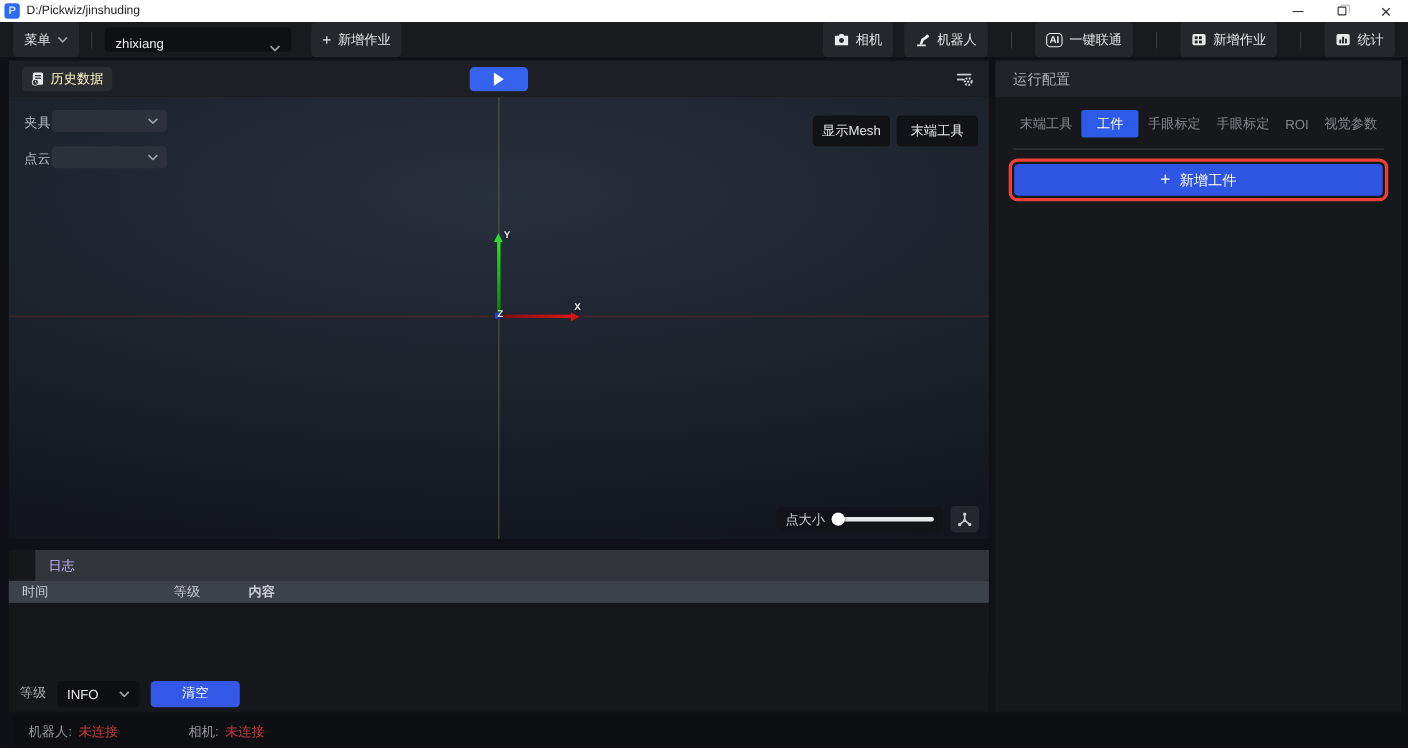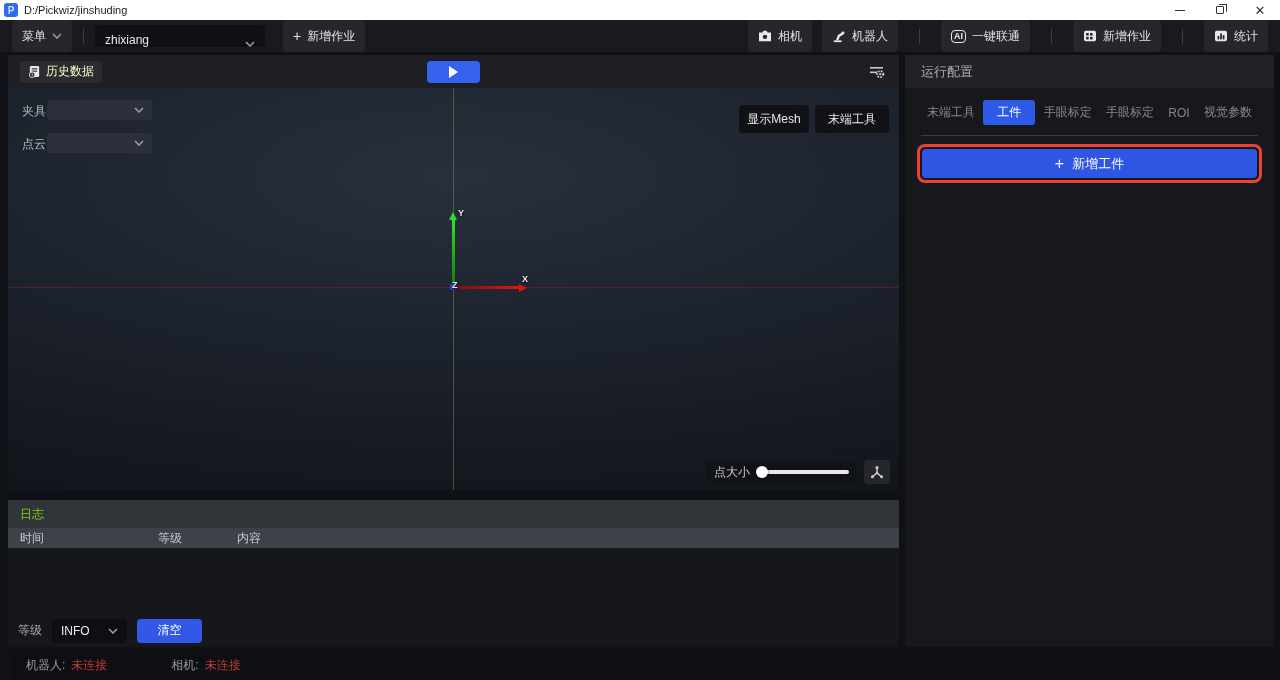--- a/index.html
+++ b/index.html
@@ -70,30 +70,30 @@
     background:rgba(18,19,23,0.9); border-radius:4px; display:flex; align-items:center; padding:0 8px; gap:8px; }
   .ps-label { color:#c9cbd0; font-size:12px; white-space:nowrap; }
   .ps-track { position:relative; flex:1; height:4px; background:#e9eaec; border-radius:2px; }
   .ps-handle { position:absolute; left:-2px; top:-4px; width:12px; height:12px; background:#ffffff;
     border-radius:50%; box-shadow:0 0 3px rgba(0,0,0,0.6); }
   .axisview-btn { position:absolute; left:856px; top:372px; width:26px; height:24px; background:#26272c;
     border-radius:4px; display:flex; align-items:center; justify-content:center; }
 
   
   .logpanel { position:absolute; left:8px; top:500px; width:891px; height:147px; background:#16171b; }
-  .log-title { height:28px; background:#313439; color:#84cc16; font-size:12px; display:flex;
-    align-items:center; padding-left:12px; }
+  .log-title { height:28px; background:#313439; color:#c4b5fd; font-size:12px; display:flex;
+    align-items:center; padding-left:12px;margin-left:24px; }
   .log-cols { position:relative; height:20px; background:#3d4148; color:#c9ccd1; font-size:12px; }
   .log-col { position:absolute; top:2px; }
   .log-body { height:66px; background:#16171b; }
   .log-footer { position:relative; height:33px; display:flex; align-items:center; padding:0 10px; gap:10px; }
   .lvl-label { color:#a9acb1; font-size:12px; }
   .lvl-select { width:75px; height:24px; background:#0e0f13; border-radius:4px; color:#eceded; font-size:12px;
     display:flex; align-items:center; justify-content:space-between; padding:0 9px; }
-  .clear-btn { width:65px; height:24px; background:#3358e8; border-radius:4px; color:#ffffff; font-size:12px;
+  .clear-btn { width:81px; height:24px; background:#3358e8; border-radius:4px; color:#ffffff; font-size:12px;
     display:flex; align-items:center; justify-content:center; }
   .search-box { position:absolute; left:590px; top:4px; width:282px; height:26px; background:#0e0f13;
     border-radius:4px; display:flex; align-items:center; padding:0 9px; gap:8px; }
   .search-input { flex:1; background:transparent; border:none; outline:none; color:#c7c9cd; font-size:12px;
     font-family:inherit; min-width:0; }
   .search-input::placeholder { color:#3c3f46; }
   .search-sep { width:1px; height:14px; background:#3c3f46; }
 
   
   .rightpanel { position:absolute; left:905px; top:55px; width:369px; height:592px; background:#17181c; }
@@ -272,21 +272,21 @@
         <circle cx="8" cy="8" r="1.3" fill="#c9cbd0"></circle>
       </svg>
   </div>
 </div>
 
 <div class="logpanel">
   <div class="log-title">日志</div>
   <div class="log-cols">
     <span class="log-col" style="left:12px;">时间</span>
     <span class="log-col" style="left:150px;">等级</span>
-    <span class="log-col" style="left:229px;">内容</span>
+    <span class="log-col" style="left:218px;font-weight:bold;">内容</span>
   </div>
   <div class="log-body"></div>
   <div class="log-footer">
     <span class="lvl-label">等级</span>
     <div class="lvl-select">
       <span>INFO</span>
       <svg class="chev" width="10" height="6" viewBox="0 0 10 6">
           <path d="M1 1l4 4 4-4" stroke="#9aa0a8" stroke-width="1.5" fill="none"></path>
         </svg>
     </div>

